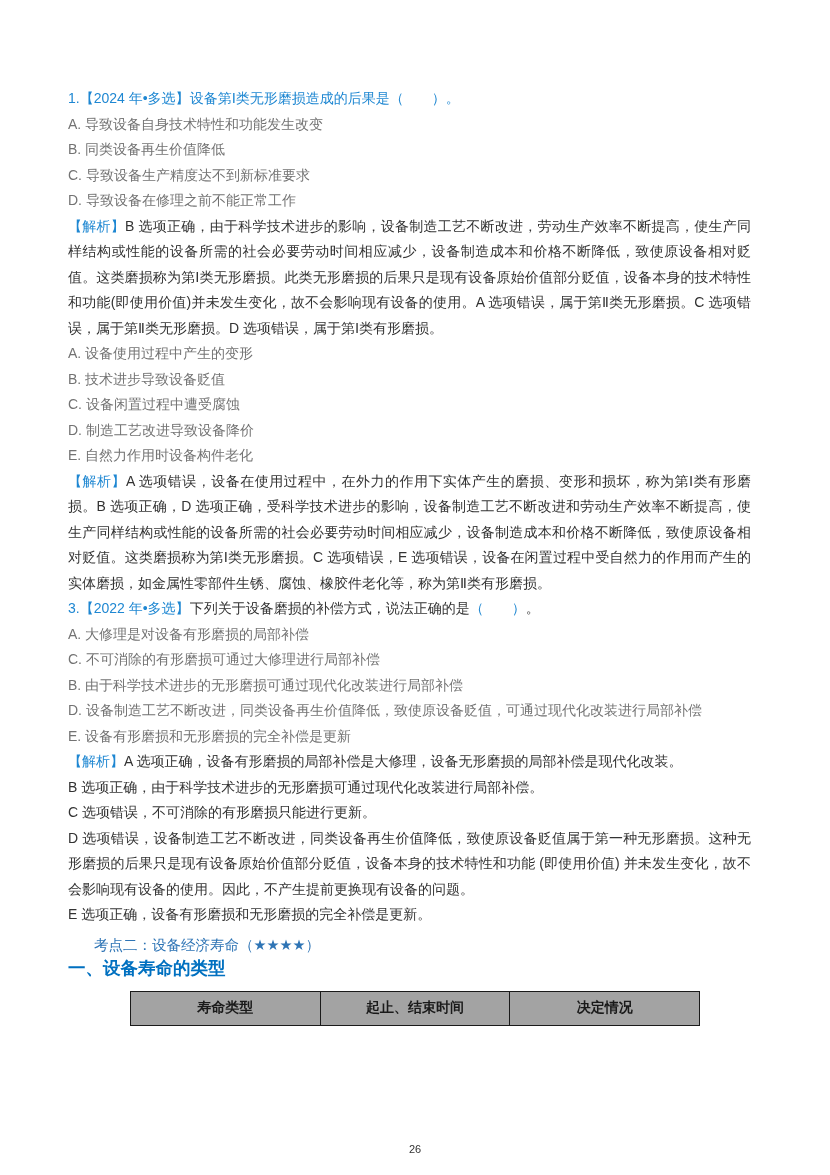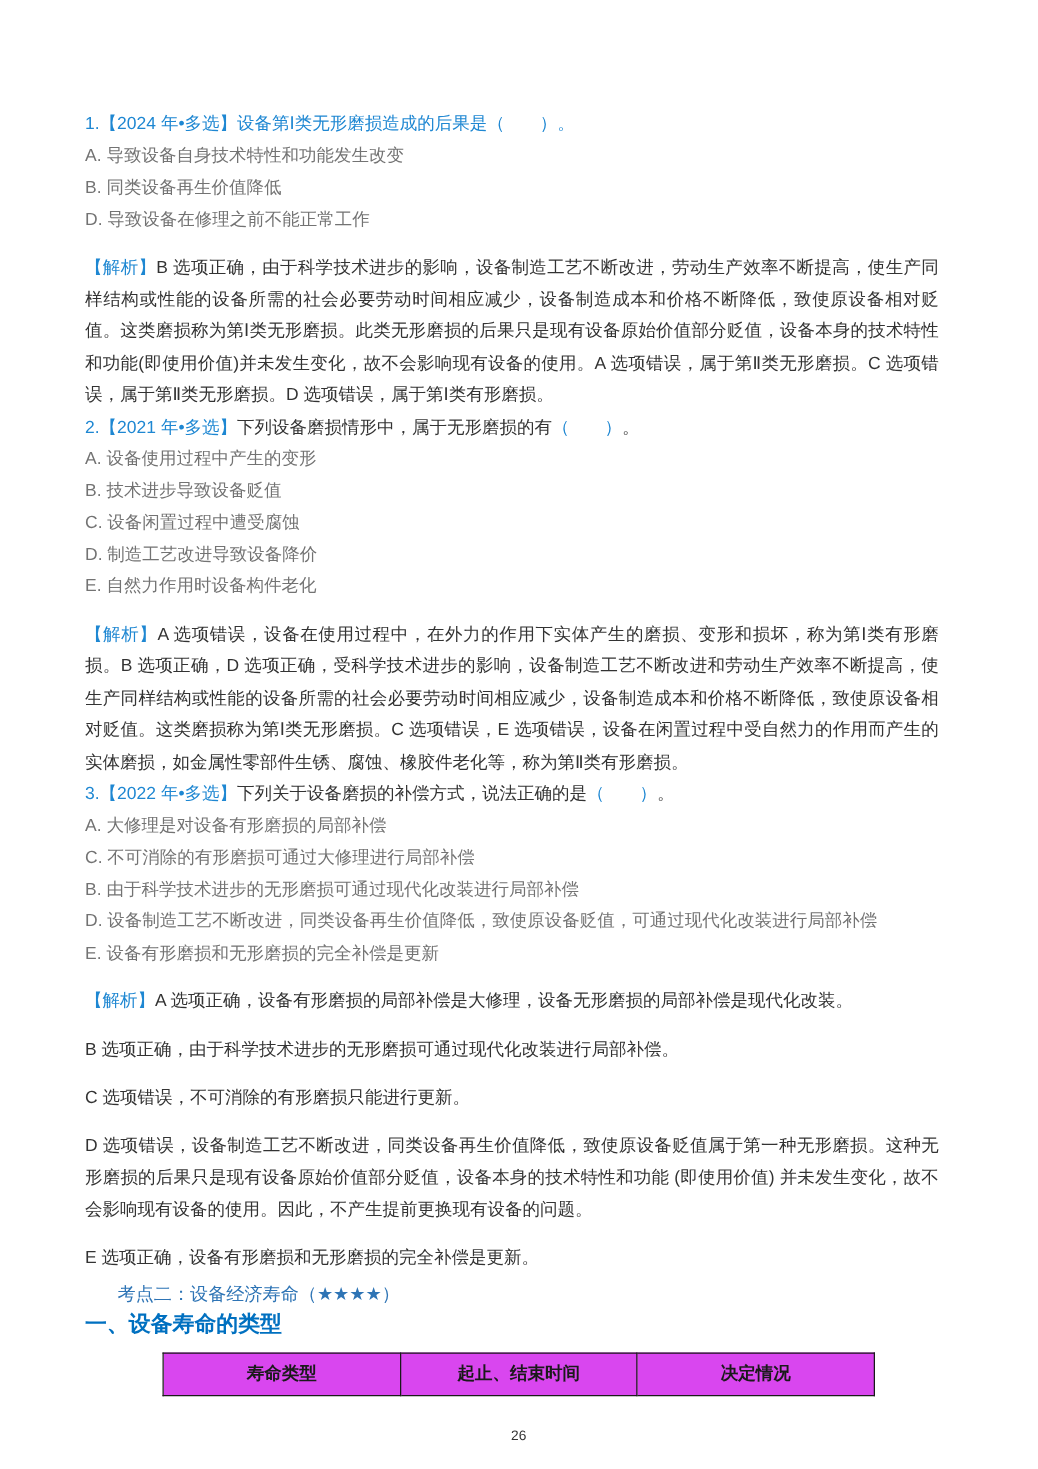--- a/index.html
+++ b/index.html
@@ -20,21 +20,20 @@
     font-size: 14px;
     line-height: 25.5px;
   }
   p { margin: 0; }
   .blue { color: #1E87D2; }
   .q-line { }
   .opt { color: #737373; }
   .analysis {
     text-align: justify;
     color: #333333;
-    margin-top: 13px;
   }
   .section-header {
     margin-top: 6px;
     padding-left: 26px;
     color: #2E74B5;
     font-weight: normal;
     font-size: 14.5px;
     line-height: 22px;
   }
   .big-heading {
@@ -50,47 +49,47 @@
     table-layout: fixed;
   }
   table.life-table th {
     border: 1.6px solid #1a1a1a;
     height: 31px;
     font-size: 14px;
     font-weight: bold;
     color: #1a1a1a;
     text-align: center;
     vertical-align: middle;
-    background: #d946ef;
+    background: #a3a3a3;
   }
   .page-num {
     position: absolute;
     bottom: 20px;
     left: 0;
     width: 100%;
     text-align: center;
     font-size: 11px;
     color: #333333;
   }
 </style>
 </head>
 <body>
 
 <div class="content">
 
   <section>
     <p class="q-line"><span class="blue">1.【2024 年•多选】</span><span class="blue">设备第Ⅰ类无形磨损造成的后果是</span><span class="blue">（　　）</span><span class="blue">。</span></p>
     <p class="opt">A. 导致设备自身技术特性和功能发生改变</p>
     <p class="opt">B. 同类设备再生价值降低</p>
+    <p class="opt">C. 导致设备生产精度达不到新标准要求</p>
     <p class="opt">D. 导致设备在修理之前不能正常工作</p>
     <p class="analysis"><span class="blue">【解析】</span><span>B 选项正确，由于科学技术进步的影响，设备制造工艺不断改进，劳动生产效率不断提高，使生产同样结构或性能的设备所需的社会必要劳动时间相应减少，设备制造成本和价格不断降低，致使原设备相对贬值。这类磨损称为第Ⅰ类无形磨损。此类无形磨损的后果只是现有设备原始价值部分贬值，设备本身的技术特性和功能(即使用价值)并未发生变化，故不会影响现有设备的使用。A 选项错误，属于第Ⅱ类无形磨损。C 选项错误，属于第Ⅱ类无形磨损。D 选项错误，属于第Ⅰ类有形磨损。</span></p>
   </section>
 
   <section>
-    <p class="q-line"><span class="blue">2.【2021 年•多选】</span><span>下列设备磨损情形中，属于无形磨损的有</span><span class="blue">（　　）</span><span>。</span></p>
     <p class="opt">A. 设备使用过程中产生的变形</p>
     <p class="opt">B. 技术进步导致设备贬值</p>
     <p class="opt">C. 设备闲置过程中遭受腐蚀</p>
     <p class="opt">D. 制造工艺改进导致设备降价</p>
     <p class="opt">E. 自然力作用时设备构件老化</p>
     <p class="analysis"><span class="blue">【解析】</span><span>A 选项错误，设备在使用过程中，在外力的作用下实体产生的磨损、变形和损坏，称为第Ⅰ类有形磨损。B 选项正确，D 选项正确，受科学技术进步的影响，设备制造工艺不断改进和劳动生产效率不断提高，使生产同样结构或性能的设备所需的社会必要劳动时间相应减少，设备制造成本和价格不断降低，致使原设备相对贬值。这类磨损称为第Ⅰ类无形磨损。C 选项错误，E 选项错误，设备在闲置过程中受自然力的作用而产生的实体磨损，如金属性零部件生锈、腐蚀、橡胶件老化等，称为第Ⅱ类有形磨损。</span></p>
   </section>
 
   <section>
     <p class="q-line"><span class="blue">3.【2022 年•多选】</span><span>下列关于设备磨损的补偿方式，说法正确的是</span><span class="blue">（　　）</span><span>。</span></p>

